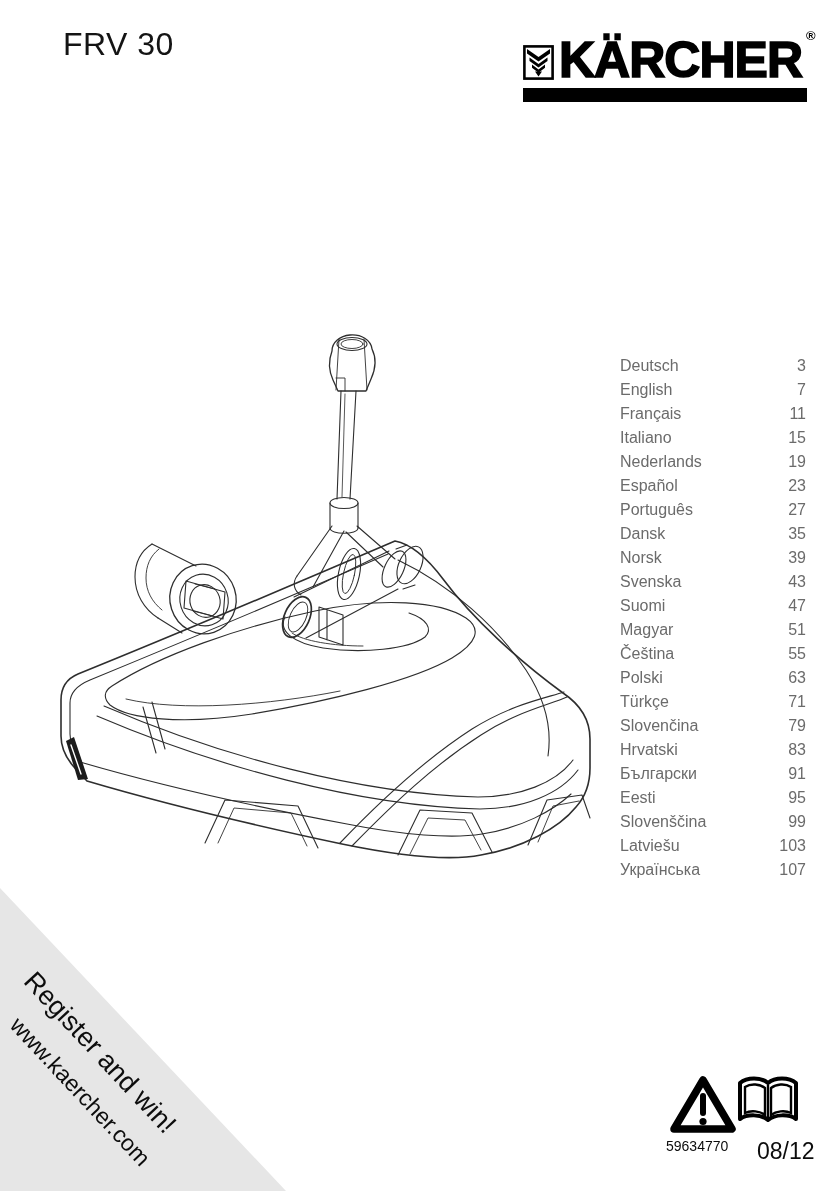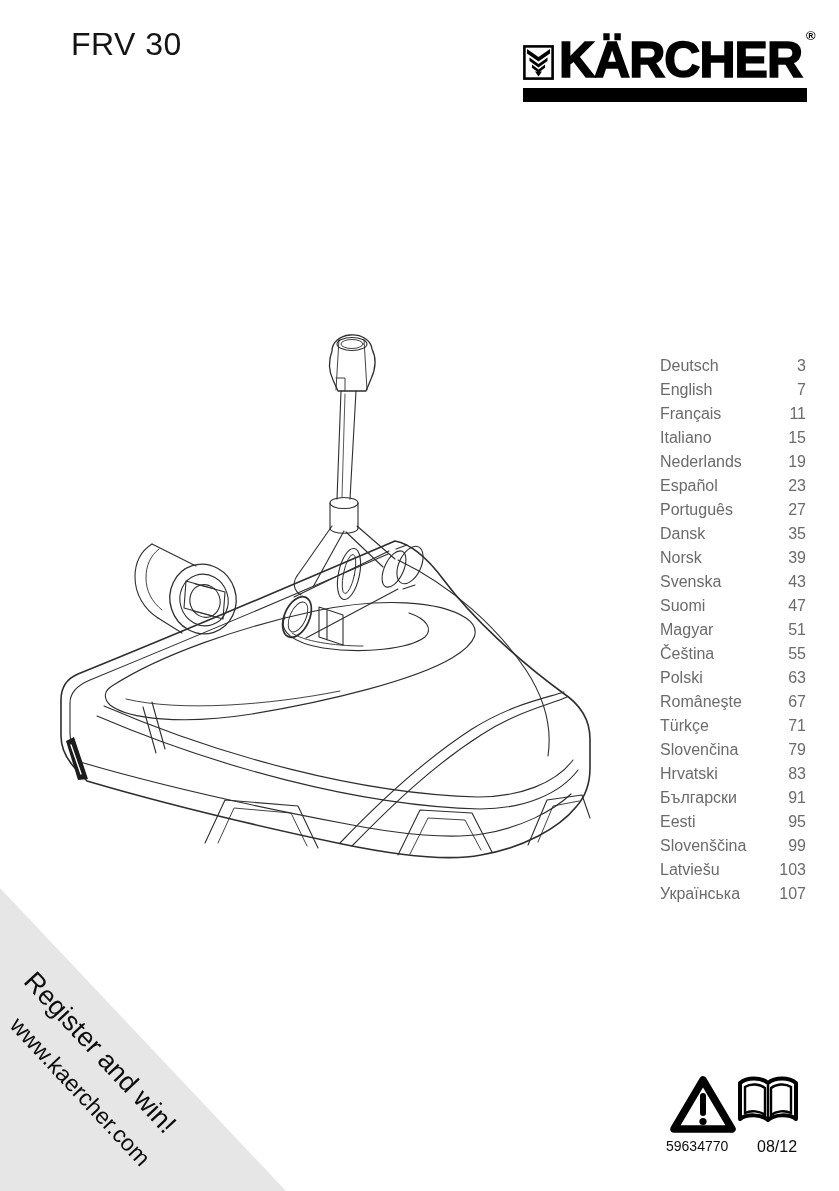--- a/index.html
+++ b/index.html
@@ -1,54 +1,54 @@
 <!DOCTYPE html>
 <html><head>
 <meta charset="utf-8">
 <style>
   html,body{margin:0;padding:0;background:#ffffff;}
   .page{
     position:relative;width:839px;height:1191px;background:#ffffff;overflow:hidden;
     font-family:"Liberation Sans",sans-serif;color:#000;
   }
   
-  .model{position:absolute;left:71px;top:26px;font-size:32px;color:#141414;letter-spacing:0.5px;}
+  .model{position:absolute;left:63px;top:26px;font-size:32px;color:#141414;letter-spacing:0.5px;}
   .logo{position:absolute;left:523px;top:28px;width:290px;}
   .logo-icon{position:absolute;left:0;top:17px;width:31px;height:35px;}
   .wordmark{
     position:absolute;left:36px;top:7px;font-size:50px;font-weight:bold;line-height:1;
     letter-spacing:-1px;-webkit-text-stroke:1.6px #000;white-space:nowrap;
   }
   .regmark{position:absolute;left:283px;top:0px;font-size:13px;font-weight:bold;}
   .logo-bar{position:absolute;left:0px;top:60px;width:284px;height:14px;background:#000;}
   
   .toc{position:absolute;left:620px;top:354px;width:186px;}
   .toc-row{display:flex;justify-content:space-between;height:24px;line-height:24px;
-    font-size:16px;color:#6b6b6b;margin-left:40px;}
+    font-size:16px;color:#6b6b6b;}
   .toc-row .pg{text-align:right;}
   
   .art{position:absolute;left:50px;top:322px;}
   
   .promo-tri{
     position:absolute;left:0;top:888px;width:286px;height:303px;background:#e6e6e6;
     -webkit-clip-path:polygon(0 0,100% 100%,0 100%);clip-path:polygon(0 0,100% 100%,0 100%);
   }
   .promo-l1{
     position:absolute;left:40px;top:966px;font-size:27px;color:#0d0d0d;white-space:nowrap;
     transform:rotate(47deg);transform-origin:left top;
   }
   .promo-l2{
     position:absolute;left:24px;top:1012px;font-size:23px;color:#0d0d0d;white-space:nowrap;
     transform:rotate(47deg);transform-origin:left top;
   }
   
   .warn-svg{position:absolute;left:669px;top:1073px;}
   .book-svg{position:absolute;left:737px;top:1073px;}
   .pn{position:absolute;left:666px;top:1138px;font-size:14px;color:#0c0c0c;}
-  .dc{position:absolute;left:757px;top:1138px;font-size:16px;color:#0c0c0c;}
+  .dc{position:absolute;left:757px;top:1138px;font-size:23px;color:#0c0c0c;}
 </style>
 </head>
 <body>
 
 <div class="page">
 
   <div class="model">FRV 30</div>
 
   <div class="logo">
     <svg class="logo-icon" viewBox="0 0 31 35">
@@ -130,24 +130,20 @@
         <span class="lb">Čeština</span>
         <span class="pg">55</span>
       </div>
 
 
       <div class="toc-row">
         <span class="lb">Polski</span>
         <span class="pg">63</span>
       </div>
 
-      <div class="toc-row">
-        <span class="lb">Româneşte</span>
-        <span class="pg">67</span>
-      </div>
 
       <div class="toc-row">
         <span class="lb">Türkçe</span>
         <span class="pg">71</span>
       </div>
 
 
       <div class="toc-row">
         <span class="lb">Slovenčina</span>
         <span class="pg">79</span>

